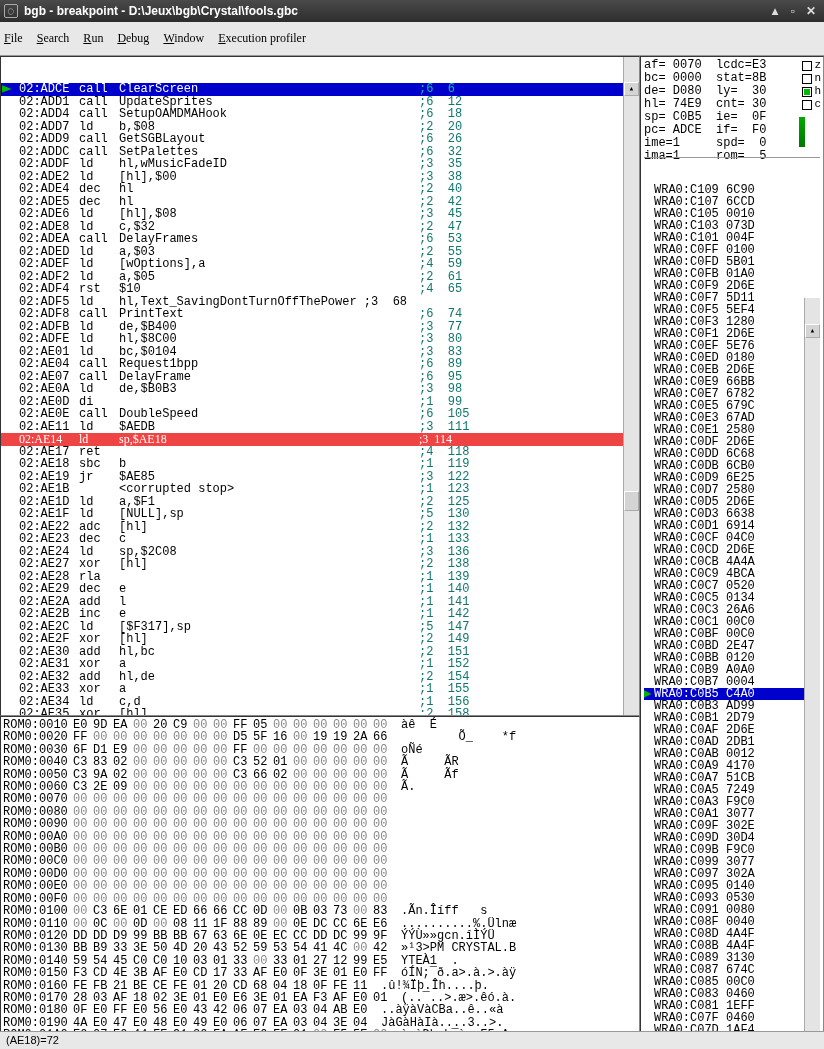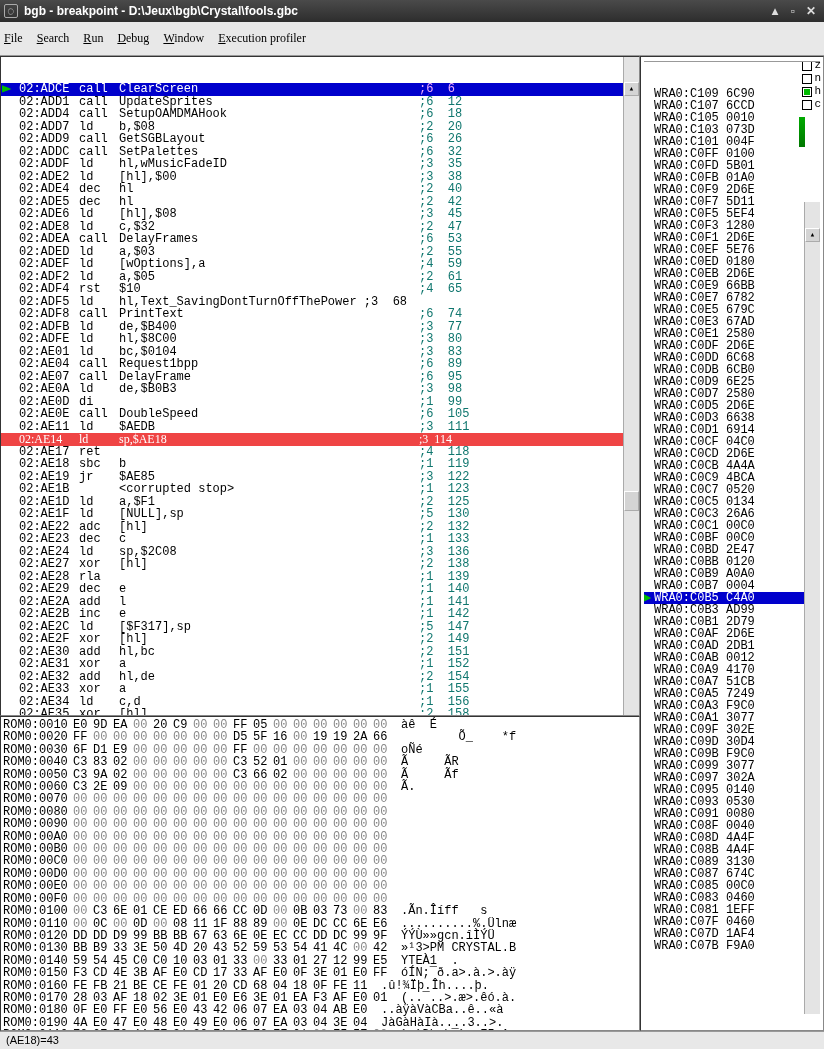--- a/index.html
+++ b/index.html
@@ -69,21 +69,21 @@
   .disasm .row.hi { background: #0000cc; color: #fff; }
   .disasm .row.grey { background: #ef4444; color: #fff; font-family: Liberation Serif, serif; }
   .disasm .row .arrow {
     position: absolute; left: 2px; color: #0b0;
     transform: scaleX(1.3);
   }
   .disasm .addr { width: 60px; }
   .disasm .mn { width: 40px; }
   .disasm .args { width: 300px; }
   .disasm .cmt { color: #0f766e; }
-  .disasm .row.hi .cmt { color: #f0abfc; }
+  .disasm .row.hi .cmt { color: #14b8a6; }
   .disasm .row.grey .cmt { color: #fff; }
   .scrollbar-v {
     position: absolute; right: 0; top: 0; bottom: 0; width: 16px;
     background: #e4e4e4; border-left: 1px solid #aaa;
   }
   .scrollbar-v .btn { height: 14px; background: #d4d4d4; border:1px outset #fff; font-size:9px; text-align:center; line-height:12px;}
   .scrollbar-v .thumb { height: 20px; background: #d4d4d4; border:1px outset #fff; margin-top: 370px;}
   .regs {
     background: #fff;
     border: 1px inset #888;
@@ -166,26 +166,34 @@
 <div class="content">
   <div class="disasm">
     <div class="disasm-inner" id="disasm"><div class="row hi"><span class="arrow">▶</span><span class="addr">02:ADCE</span><span class="mn">call</span><span class="args">ClearScreen</span><span class="cmt">;6  6</span></div><div class="row"><span class="addr">02:ADD1</span><span class="mn">call</span><span class="args">UpdateSprites</span><span class="cmt">;6  12</span></div><div class="row"><span class="addr">02:ADD4</span><span class="mn">call</span><span class="args">SetupOAMDMAHook</span><span class="cmt">;6  18</span></div><div class="row"><span class="addr">02:ADD7</span><span class="mn">ld</span><span class="args">b,$08</span><span class="cmt">;2  20</span></div><div class="row"><span class="addr">02:ADD9</span><span class="mn">call</span><span class="args">GetSGBLayout</span><span class="cmt">;6  26</span></div><div class="row"><span class="addr">02:ADDC</span><span class="mn">call</span><span class="args">SetPalettes</span><span class="cmt">;6  32</span></div><div class="row"><span class="addr">02:ADDF</span><span class="mn">ld</span><span class="args">hl,wMusicFadeID</span><span class="cmt">;3  35</span></div><div class="row"><span class="addr">02:ADE2</span><span class="mn">ld</span><span class="args">[hl],$00</span><span class="cmt">;3  38</span></div><div class="row"><span class="addr">02:ADE4</span><span class="mn">dec</span><span class="args">hl</span><span class="cmt">;2  40</span></div><div class="row"><span class="addr">02:ADE5</span><span class="mn">dec</span><span class="args">hl</span><span class="cmt">;2  42</span></div><div class="row"><span class="addr">02:ADE6</span><span class="mn">ld</span><span class="args">[hl],$08</span><span class="cmt">;3  45</span></div><div class="row"><span class="addr">02:ADE8</span><span class="mn">ld</span><span class="args">c,$32</span><span class="cmt">;2  47</span></div><div class="row"><span class="addr">02:ADEA</span><span class="mn">call</span><span class="args">DelayFrames</span><span class="cmt">;6  53</span></div><div class="row"><span class="addr">02:ADED</span><span class="mn">ld</span><span class="args">a,$03</span><span class="cmt">;2  55</span></div><div class="row"><span class="addr">02:ADEF</span><span class="mn">ld</span><span class="args">[wOptions],a</span><span class="cmt">;4  59</span></div><div class="row"><span class="addr">02:ADF2</span><span class="mn">ld</span><span class="args">a,$05</span><span class="cmt">;2  61</span></div><div class="row"><span class="addr">02:ADF4</span><span class="mn">rst</span><span class="args">$10</span><span class="cmt">;4  65</span></div><div class="row"><span class="addr">02:ADF5</span><span class="mn">ld</span><span class="args">hl,Text_SavingDontTurnOffThePower ;3  68</span><span class="cmt"></span></div><div class="row"><span class="addr">02:ADF8</span><span class="mn">call</span><span class="args">PrintText</span><span class="cmt">;6  74</span></div><div class="row"><span class="addr">02:ADFB</span><span class="mn">ld</span><span class="args">de,$B400</span><span class="cmt">;3  77</span></div><div class="row"><span class="addr">02:ADFE</span><span class="mn">ld</span><span class="args">hl,$8C00</span><span class="cmt">;3  80</span></div><div class="row"><span class="addr">02:AE01</span><span class="mn">ld</span><span class="args">bc,$0104</span><span class="cmt">;3  83</span></div><div class="row"><span class="addr">02:AE04</span><span class="mn">call</span><span class="args">Request1bpp</span><span class="cmt">;6  89</span></div><div class="row"><span class="addr">02:AE07</span><span class="mn">call</span><span class="args">DelayFrame</span><span class="cmt">;6  95</span></div><div class="row"><span class="addr">02:AE0A</span><span class="mn">ld</span><span class="args">de,$B0B3</span><span class="cmt">;3  98</span></div><div class="row"><span class="addr">02:AE0D</span><span class="mn">di</span><span class="args"></span><span class="cmt">;1  99</span></div><div class="row"><span class="addr">02:AE0E</span><span class="mn">call</span><span class="args">DoubleSpeed</span><span class="cmt">;6  105</span></div><div class="row"><span class="addr">02:AE11</span><span class="mn">ld</span><span class="args">$AEDB</span><span class="cmt">;3  111</span></div><div class="row grey"><span class="addr">02:AE14</span><span class="mn">ld</span><span class="args">sp,$AE18</span><span class="cmt">;3  114</span></div><div class="row"><span class="addr">02:AE17</span><span class="mn">ret</span><span class="args"></span><span class="cmt">;4  118</span></div><div class="row"><span class="addr">02:AE18</span><span class="mn">sbc</span><span class="args">b</span><span class="cmt">;1  119</span></div><div class="row"><span class="addr">02:AE19</span><span class="mn">jr</span><span class="args">$AE85</span><span class="cmt">;3  122</span></div><div class="row"><span class="addr">02:AE1B</span><span class="mn"></span><span class="args">&lt;corrupted stop&gt;</span><span class="cmt">;1  123</span></div><div class="row"><span class="addr">02:AE1D</span><span class="mn">ld</span><span class="args">a,$F1</span><span class="cmt">;2  125</span></div><div class="row"><span class="addr">02:AE1F</span><span class="mn">ld</span><span class="args">[NULL],sp</span><span class="cmt">;5  130</span></div><div class="row"><span class="addr">02:AE22</span><span class="mn">adc</span><span class="args">[hl]</span><span class="cmt">;2  132</span></div><div class="row"><span class="addr">02:AE23</span><span class="mn">dec</span><span class="args">c</span><span class="cmt">;1  133</span></div><div class="row"><span class="addr">02:AE24</span><span class="mn">ld</span><span class="args">sp,$2C08</span><span class="cmt">;3  136</span></div><div class="row"><span class="addr">02:AE27</span><span class="mn">xor</span><span class="args">[hl]</span><span class="cmt">;2  138</span></div><div class="row"><span class="addr">02:AE28</span><span class="mn">rla</span><span class="args"></span><span class="cmt">;1  139</span></div><div class="row"><span class="addr">02:AE29</span><span class="mn">dec</span><span class="args">e</span><span class="cmt">;1  140</span></div><div class="row"><span class="addr">02:AE2A</span><span class="mn">add</span><span class="args">l</span><span class="cmt">;1  141</span></div><div class="row"><span class="addr">02:AE2B</span><span class="mn">inc</span><span class="args">e</span><span class="cmt">;1  142</span></div><div class="row"><span class="addr">02:AE2C</span><span class="mn">ld</span><span class="args">[$F317],sp</span><span class="cmt">;5  147</span></div><div class="row"><span class="addr">02:AE2F</span><span class="mn">xor</span><span class="args">[hl]</span><span class="cmt">;2  149</span></div><div class="row"><span class="addr">02:AE30</span><span class="mn">add</span><span class="args">hl,bc</span><span class="cmt">;2  151</span></div><div class="row"><span class="addr">02:AE31</span><span class="mn">xor</span><span class="args">a</span><span class="cmt">;1  152</span></div><div class="row"><span class="addr">02:AE32</span><span class="mn">add</span><span class="args">hl,de</span><span class="cmt">;2  154</span></div><div class="row"><span class="addr">02:AE33</span><span class="mn">xor</span><span class="args">a</span><span class="cmt">;1  155</span></div><div class="row"><span class="addr">02:AE34</span><span class="mn">ld</span><span class="args">c,d</span><span class="cmt">;1  156</span></div><div class="row"><span class="addr">02:AE35</span><span class="mn">xor</span><span class="args">[hl]</span><span class="cmt">;2  158</span></div></div>
     <div class="scrollbar-v">
       <div class="btn">▴</div>
       <div class="thumb"></div>
     </div>
   </div>
 
   <div class="regs">
+    <div class="topregs" id="topregs">af= 0070  lcdc=E3
+bc= 0000  stat=8B
+de= D080  ly=  30
+hl= 74E9  cnt= 30
+sp= C0B5  ie=  0F
+pc= ADCE  if=  F0
+ime=1     spd=  0
+ima=1     rom=  5</div>
     <div class="flags" id="flags"><div><span class="chk"></span><span>z</span></div><div><span class="chk"></span><span>n</span></div><div><span class="chk c"></span><span>h</span></div><div><span class="chk"></span><span>c</span></div></div>
     <div class="greenbar"></div>
     <div class="stacklist">
       <div id="stack"><div class="srow"><span class="arrow"></span>WRA0:C109 6C90</div><div class="srow"><span class="arrow"></span>WRA0:C107 6CCD</div><div class="srow"><span class="arrow"></span>WRA0:C105 0010</div><div class="srow"><span class="arrow"></span>WRA0:C103 073D</div><div class="srow"><span class="arrow"></span>WRA0:C101 004F</div><div class="srow"><span class="arrow"></span>WRA0:C0FF 0100</div><div class="srow"><span class="arrow"></span>WRA0:C0FD 5B01</div><div class="srow"><span class="arrow"></span>WRA0:C0FB 01A0</div><div class="srow"><span class="arrow"></span>WRA0:C0F9 2D6E</div><div class="srow"><span class="arrow"></span>WRA0:C0F7 5D11</div><div class="srow"><span class="arrow"></span>WRA0:C0F5 5EF4</div><div class="srow"><span class="arrow"></span>WRA0:C0F3 1280</div><div class="srow"><span class="arrow"></span>WRA0:C0F1 2D6E</div><div class="srow"><span class="arrow"></span>WRA0:C0EF 5E76</div><div class="srow"><span class="arrow"></span>WRA0:C0ED 0180</div><div class="srow"><span class="arrow"></span>WRA0:C0EB 2D6E</div><div class="srow"><span class="arrow"></span>WRA0:C0E9 66BB</div><div class="srow"><span class="arrow"></span>WRA0:C0E7 6782</div><div class="srow"><span class="arrow"></span>WRA0:C0E5 679C</div><div class="srow"><span class="arrow"></span>WRA0:C0E3 67AD</div><div class="srow"><span class="arrow"></span>WRA0:C0E1 2580</div><div class="srow"><span class="arrow"></span>WRA0:C0DF 2D6E</div><div class="srow"><span class="arrow"></span>WRA0:C0DD 6C68</div><div class="srow"><span class="arrow"></span>WRA0:C0DB 6CB0</div><div class="srow"><span class="arrow"></span>WRA0:C0D9 6E25</div><div class="srow"><span class="arrow"></span>WRA0:C0D7 2580</div><div class="srow"><span class="arrow"></span>WRA0:C0D5 2D6E</div><div class="srow"><span class="arrow"></span>WRA0:C0D3 6638</div><div class="srow"><span class="arrow"></span>WRA0:C0D1 6914</div><div class="srow"><span class="arrow"></span>WRA0:C0CF 04C0</div><div class="srow"><span class="arrow"></span>WRA0:C0CD 2D6E</div><div class="srow"><span class="arrow"></span>WRA0:C0CB 4A4A</div><div class="srow"><span class="arrow"></span>WRA0:C0C9 4BCA</div><div class="srow"><span class="arrow"></span>WRA0:C0C7 0520</div><div class="srow"><span class="arrow"></span>WRA0:C0C5 0134</div><div class="srow"><span class="arrow"></span>WRA0:C0C3 26A6</div><div class="srow"><span class="arrow"></span>WRA0:C0C1 00C0</div><div class="srow"><span class="arrow"></span>WRA0:C0BF 00C0</div><div class="srow"><span class="arrow"></span>WRA0:C0BD 2E47</div><div class="srow"><span class="arrow"></span>WRA0:C0BB 0120</div><div class="srow"><span class="arrow"></span>WRA0:C0B9 A0A0</div><div class="srow"><span class="arrow"></span>WRA0:C0B7 0004</div><div class="srow hi"><span class="arrow">▶</span>WRA0:C0B5 C4A0</div><div class="srow"><span class="arrow"></span>WRA0:C0B3 AD99</div><div class="srow"><span class="arrow"></span>WRA0:C0B1 2D79</div><div class="srow"><span class="arrow"></span>WRA0:C0AF 2D6E</div><div class="srow"><span class="arrow"></span>WRA0:C0AD 2DB1</div><div class="srow"><span class="arrow"></span>WRA0:C0AB 0012</div><div class="srow"><span class="arrow"></span>WRA0:C0A9 4170</div><div class="srow"><span class="arrow"></span>WRA0:C0A7 51CB</div><div class="srow"><span class="arrow"></span>WRA0:C0A5 7249</div><div class="srow"><span class="arrow"></span>WRA0:C0A3 F9C0</div><div class="srow"><span class="arrow"></span>WRA0:C0A1 3077</div><div class="srow"><span class="arrow"></span>WRA0:C09F 302E</div><div class="srow"><span class="arrow"></span>WRA0:C09D 30D4</div><div class="srow"><span class="arrow"></span>WRA0:C09B F9C0</div><div class="srow"><span class="arrow"></span>WRA0:C099 3077</div><div class="srow"><span class="arrow"></span>WRA0:C097 302A</div><div class="srow"><span class="arrow"></span>WRA0:C095 0140</div><div class="srow"><span class="arrow"></span>WRA0:C093 0530</div><div class="srow"><span class="arrow"></span>WRA0:C091 0080</div><div class="srow"><span class="arrow"></span>WRA0:C08F 0040</div><div class="srow"><span class="arrow"></span>WRA0:C08D 4A4F</div><div class="srow"><span class="arrow"></span>WRA0:C08B 4A4F</div><div class="srow"><span class="arrow"></span>WRA0:C089 3130</div><div class="srow"><span class="arrow"></span>WRA0:C087 674C</div><div class="srow"><span class="arrow"></span>WRA0:C085 00C0</div><div class="srow"><span class="arrow"></span>WRA0:C083 0460</div><div class="srow"><span class="arrow"></span>WRA0:C081 1EFF</div><div class="srow"><span class="arrow"></span>WRA0:C07F 0460</div><div class="srow"><span class="arrow"></span>WRA0:C07D 1AF4</div><div class="srow"><span class="arrow"></span>WRA0:C07B F9A0</div></div>
       <div class="scrollbar-mid">
         <div class="btn">▴</div>
       </div>
     </div>
   </div>
 
   <div class="hex" id="hexpane"><div><span class="addr">ROM0:0010</span><span class="byte">E0</span><span class="byte">9D</span><span class="byte">EA</span><span class="byte gray">00</span><span class="byte">20</span><span class="byte">C9</span><span class="byte gray">00</span><span class="byte gray">00</span><span class="byte">FF</span><span class="byte">05</span><span class="byte gray">00</span><span class="byte gray">00</span><span class="byte gray">00</span><span class="byte gray">00</span><span class="byte gray">00</span><span class="byte gray">00</span><span class="ascii">àê  É </span></div><div><span class="addr">ROM0:0020</span><span class="byte">FF</span><span class="byte gray">00</span><span class="byte gray">00</span><span class="byte gray">00</span><span class="byte gray">00</span><span class="byte gray">00</span><span class="byte gray">00</span><span class="byte gray">00</span><span class="byte">D5</span><span class="byte">5F</span><span class="byte">16</span><span class="byte gray">00</span><span class="byte">19</span><span class="byte">19</span><span class="byte">2A</span><span class="byte">66</span><span class="ascii">        Õ_    *f</span></div><div><span class="addr">ROM0:0030</span><span class="byte">6F</span><span class="byte">D1</span><span class="byte">E9</span><span class="byte gray">00</span><span class="byte gray">00</span><span class="byte gray">00</span><span class="byte gray">00</span><span class="byte gray">00</span><span class="byte">FF</span><span class="byte gray">00</span><span class="byte gray">00</span><span class="byte gray">00</span><span class="byte gray">00</span><span class="byte gray">00</span><span class="byte gray">00</span><span class="byte gray">00</span><span class="ascii">oÑé     </span></div><div><span class="addr">ROM0:0040</span><span class="byte">C3</span><span class="byte">83</span><span class="byte">02</span><span class="byte gray">00</span><span class="byte gray">00</span><span class="byte gray">00</span><span class="byte gray">00</span><span class="byte gray">00</span><span class="byte">C3</span><span class="byte">52</span><span class="byte">01</span><span class="byte gray">00</span><span class="byte gray">00</span><span class="byte gray">00</span><span class="byte gray">00</span><span class="byte gray">00</span><span class="ascii">Ã     ÃR </span></div><div><span class="addr">ROM0:0050</span><span class="byte">C3</span><span class="byte">9A</span><span class="byte">02</span><span class="byte gray">00</span><span class="byte gray">00</span><span class="byte gray">00</span><span class="byte gray">00</span><span class="byte gray">00</span><span class="byte">C3</span><span class="byte">66</span><span class="byte">02</span><span class="byte gray">00</span><span class="byte gray">00</span><span class="byte gray">00</span><span class="byte gray">00</span><span class="byte gray">00</span><span class="ascii">Ã     Ãf </span></div><div><span class="addr">ROM0:0060</span><span class="byte">C3</span><span class="byte">2E</span><span class="byte">09</span><span class="byte gray">00</span><span class="byte gray">00</span><span class="byte gray">00</span><span class="byte gray">00</span><span class="byte gray">00</span><span class="byte gray">00</span><span class="byte gray">00</span><span class="byte gray">00</span><span class="byte gray">00</span><span class="byte gray">00</span><span class="byte gray">00</span><span class="byte gray">00</span><span class="byte gray">00</span><span class="ascii">Ã.  </span></div><div><span class="addr">ROM0:0070</span><span class="byte gray">00</span><span class="byte gray">00</span><span class="byte gray">00</span><span class="byte gray">00</span><span class="byte gray">00</span><span class="byte gray">00</span><span class="byte gray">00</span><span class="byte gray">00</span><span class="byte gray">00</span><span class="byte gray">00</span><span class="byte gray">00</span><span class="byte gray">00</span><span class="byte gray">00</span><span class="byte gray">00</span><span class="byte gray">00</span><span class="byte gray">00</span><span class="ascii"> </span></div><div><span class="addr">ROM0:0080</span><span class="byte gray">00</span><span class="byte gray">00</span><span class="byte gray">00</span><span class="byte gray">00</span><span class="byte gray">00</span><span class="byte gray">00</span><span class="byte gray">00</span><span class="byte gray">00</span><span class="byte gray">00</span><span class="byte gray">00</span><span class="byte gray">00</span><span class="byte gray">00</span><span class="byte gray">00</span><span class="byte gray">00</span><span class="byte gray">00</span><span class="byte gray">00</span><span class="ascii"> </span></div><div><span class="addr">ROM0:0090</span><span class="byte gray">00</span><span class="byte gray">00</span><span class="byte gray">00</span><span class="byte gray">00</span><span class="byte gray">00</span><span class="byte gray">00</span><span class="byte gray">00</span><span class="byte gray">00</span><span class="byte gray">00</span><span class="byte gray">00</span><span class="byte gray">00</span><span class="byte gray">00</span><span class="byte gray">00</span><span class="byte gray">00</span><span class="byte gray">00</span><span class="byte gray">00</span><span class="ascii"> </span></div><div><span class="addr">ROM0:00A0</span><span class="byte gray">00</span><span class="byte gray">00</span><span class="byte gray">00</span><span class="byte gray">00</span><span class="byte gray">00</span><span class="byte gray">00</span><span class="byte gray">00</span><span class="byte gray">00</span><span class="byte gray">00</span><span class="byte gray">00</span><span class="byte gray">00</span><span class="byte gray">00</span><span class="byte gray">00</span><span class="byte gray">00</span><span class="byte gray">00</span><span class="byte gray">00</span><span class="ascii"> </span></div><div><span class="addr">ROM0:00B0</span><span class="byte gray">00</span><span class="byte gray">00</span><span class="byte gray">00</span><span class="byte gray">00</span><span class="byte gray">00</span><span class="byte gray">00</span><span class="byte gray">00</span><span class="byte gray">00</span><span class="byte gray">00</span><span class="byte gray">00</span><span class="byte gray">00</span><span class="byte gray">00</span><span class="byte gray">00</span><span class="byte gray">00</span><span class="byte gray">00</span><span class="byte gray">00</span><span class="ascii"> </span></div><div><span class="addr">ROM0:00C0</span><span class="byte gray">00</span><span class="byte gray">00</span><span class="byte gray">00</span><span class="byte gray">00</span><span class="byte gray">00</span><span class="byte gray">00</span><span class="byte gray">00</span><span class="byte gray">00</span><span class="byte gray">00</span><span class="byte gray">00</span><span class="byte gray">00</span><span class="byte gray">00</span><span class="byte gray">00</span><span class="byte gray">00</span><span class="byte gray">00</span><span class="byte gray">00</span><span class="ascii"> </span></div><div><span class="addr">ROM0:00D0</span><span class="byte gray">00</span><span class="byte gray">00</span><span class="byte gray">00</span><span class="byte gray">00</span><span class="byte gray">00</span><span class="byte gray">00</span><span class="byte gray">00</span><span class="byte gray">00</span><span class="byte gray">00</span><span class="byte gray">00</span><span class="byte gray">00</span><span class="byte gray">00</span><span class="byte gray">00</span><span class="byte gray">00</span><span class="byte gray">00</span><span class="byte gray">00</span><span class="ascii"> </span></div><div><span class="addr">ROM0:00E0</span><span class="byte gray">00</span><span class="byte gray">00</span><span class="byte gray">00</span><span class="byte gray">00</span><span class="byte gray">00</span><span class="byte gray">00</span><span class="byte gray">00</span><span class="byte gray">00</span><span class="byte gray">00</span><span class="byte gray">00</span><span class="byte gray">00</span><span class="byte gray">00</span><span class="byte gray">00</span><span class="byte gray">00</span><span class="byte gray">00</span><span class="byte gray">00</span><span class="ascii"> </span></div><div><span class="addr">ROM0:00F0</span><span class="byte gray">00</span><span class="byte gray">00</span><span class="byte gray">00</span><span class="byte gray">00</span><span class="byte gray">00</span><span class="byte gray">00</span><span class="byte gray">00</span><span class="byte gray">00</span><span class="byte gray">00</span><span class="byte gray">00</span><span class="byte gray">00</span><span class="byte gray">00</span><span class="byte gray">00</span><span class="byte gray">00</span><span class="byte gray">00</span><span class="byte gray">00</span><span class="ascii"> </span></div><div><span class="addr">ROM0:0100</span><span class="byte gray">00</span><span class="byte">C3</span><span class="byte">6E</span><span class="byte">01</span><span class="byte">CE</span><span class="byte">ED</span><span class="byte">66</span><span class="byte">66</span><span class="byte">CC</span><span class="byte">0D</span><span class="byte gray">00</span><span class="byte">0B</span><span class="byte">03</span><span class="byte">73</span><span class="byte gray">00</span><span class="byte">83</span><span class="ascii">.Ãn.Îíff   s</span></div><div><span class="addr">ROM0:0110</span><span class="byte gray">00</span><span class="byte">0C</span><span class="byte gray">00</span><span class="byte">0D</span><span class="byte gray">00</span><span class="byte">08</span><span class="byte">11</span><span class="byte">1F</span><span class="byte">88</span><span class="byte">89</span><span class="byte gray">00</span><span class="byte">0E</span><span class="byte">DC</span><span class="byte">CC</span><span class="byte">6E</span><span class="byte">E6</span><span class="ascii">..........%.Ülnæ</span></div><div><span class="addr">ROM0:0120</span><span class="byte">DD</span><span class="byte">DD</span><span class="byte">D9</span><span class="byte">99</span><span class="byte">BB</span><span class="byte">BB</span><span class="byte">67</span><span class="byte">63</span><span class="byte">6E</span><span class="byte">0E</span><span class="byte">EC</span><span class="byte">CC</span><span class="byte">DD</span><span class="byte">DC</span><span class="byte">99</span><span class="byte">9F</span><span class="ascii">ÝÝÙ»»gcn.îÌÝÜ</span></div><div><span class="addr">ROM0:0130</span><span class="byte">BB</span><span class="byte">B9</span><span class="byte">33</span><span class="byte">3E</span><span class="byte">50</span><span class="byte">4D</span><span class="byte">20</span><span class="byte">43</span><span class="byte">52</span><span class="byte">59</span><span class="byte">53</span><span class="byte">54</span><span class="byte">41</span><span class="byte">4C</span><span class="byte gray">00</span><span class="byte">42</span><span class="ascii">»¹3&gt;PM CRYSTAL.B</span></div><div><span class="addr">ROM0:0140</span><span class="byte">59</span><span class="byte">54</span><span class="byte">45</span><span class="byte">C0</span><span class="byte">C0</span><span class="byte">10</span><span class="byte">03</span><span class="byte">01</span><span class="byte">33</span><span class="byte gray">00</span><span class="byte">33</span><span class="byte">01</span><span class="byte">27</span><span class="byte">12</span><span class="byte">99</span><span class="byte">E5</span><span class="ascii">YTEÀ1  . </span></div><div><span class="addr">ROM0:0150</span><span class="byte">F3</span><span class="byte">CD</span><span class="byte">4E</span><span class="byte">3B</span><span class="byte">AF</span><span class="byte">E0</span><span class="byte">CD</span><span class="byte">17</span><span class="byte">33</span><span class="byte">AF</span><span class="byte">E0</span><span class="byte">0F</span><span class="byte">3E</span><span class="byte">01</span><span class="byte">E0</span><span class="byte">FF</span><span class="ascii">óÍN;¯ð.a&gt;.à.&gt;.àÿ</span></div><div><span class="addr">ROM0:0160</span><span class="byte">FE</span><span class="byte">FB</span><span class="byte">21</span><span class="byte">BE</span><span class="byte">CE</span><span class="byte">FE</span><span class="byte">01</span><span class="byte">20</span><span class="byte">CD</span><span class="byte">68</span><span class="byte">04</span><span class="byte">18</span><span class="byte">0F</span><span class="byte">FE</span><span class="byte">11</span><span class="ascii">.û!¾Ïþ.Îh....þ.</span></div><div><span class="addr">ROM0:0170</span><span class="byte">28</span><span class="byte">03</span><span class="byte">AF</span><span class="byte">18</span><span class="byte">02</span><span class="byte">3E</span><span class="byte">01</span><span class="byte">E0</span><span class="byte">E6</span><span class="byte">3E</span><span class="byte">01</span><span class="byte">EA</span><span class="byte">F3</span><span class="byte">AF</span><span class="byte">E0</span><span class="byte">01</span><span class="ascii">(..¯..&gt;.æ&gt;.êó.à.</span></div><div><span class="addr">ROM0:0180</span><span class="byte">0F</span><span class="byte">E0</span><span class="byte">FF</span><span class="byte">E0</span><span class="byte">56</span><span class="byte">E0</span><span class="byte">43</span><span class="byte">42</span><span class="byte">06</span><span class="byte">07</span><span class="byte">EA</span><span class="byte">03</span><span class="byte">04</span><span class="byte">AB</span><span class="byte">E0</span><span class="ascii">..àÿàVàCBa..ê..«à</span></div><div><span class="addr">ROM0:0190</span><span class="byte">4A</span><span class="byte">E0</span><span class="byte">47</span><span class="byte">E0</span><span class="byte">48</span><span class="byte">E0</span><span class="byte">49</span><span class="byte">E0</span><span class="byte">06</span><span class="byte">07</span><span class="byte">EA</span><span class="byte">03</span><span class="byte">04</span><span class="byte">3E</span><span class="byte">04</span><span class="ascii">JàGàHàIà....3..&gt;.</span></div><div><span class="addr">ROM0:01A0</span><span class="byte">E0</span><span class="byte">07</span><span class="byte">E0</span><span class="byte">44</span><span class="byte">FE</span><span class="byte">91</span><span class="byte">20</span><span class="byte">FA</span><span class="byte">AF</span><span class="byte">E0</span><span class="byte">FF</span><span class="byte">01</span><span class="byte gray">00</span><span class="byte">F5</span><span class="byte">5E</span><span class="byte gray">00</span><span class="ascii">à.àDþ þ¯à..F5_A</span></div><div><span class="addr">ROM0:01B0</span><span class="byte">10</span><span class="byte">36</span><span class="byte gray">00</span><span class="byte">0B</span><span class="byte">78</span><span class="byte">B1</span><span class="byte">20</span><span class="byte">F9</span><span class="byte">31</span><span class="byte">FF</span><span class="byte">C0</span><span class="byte">E6</span><span class="byte">F5</span><span class="byte">A8</span><span class="byte">E0</span><span class="byte">6F</span><span class="ascii">.6.#¥±.ù1.ÌæAäõö</span></div></div>
 </div>
 
-<div class="status">(AE18)=43</div>
+<div class="status">(AE18)=72</div>
 
 </body></html>

